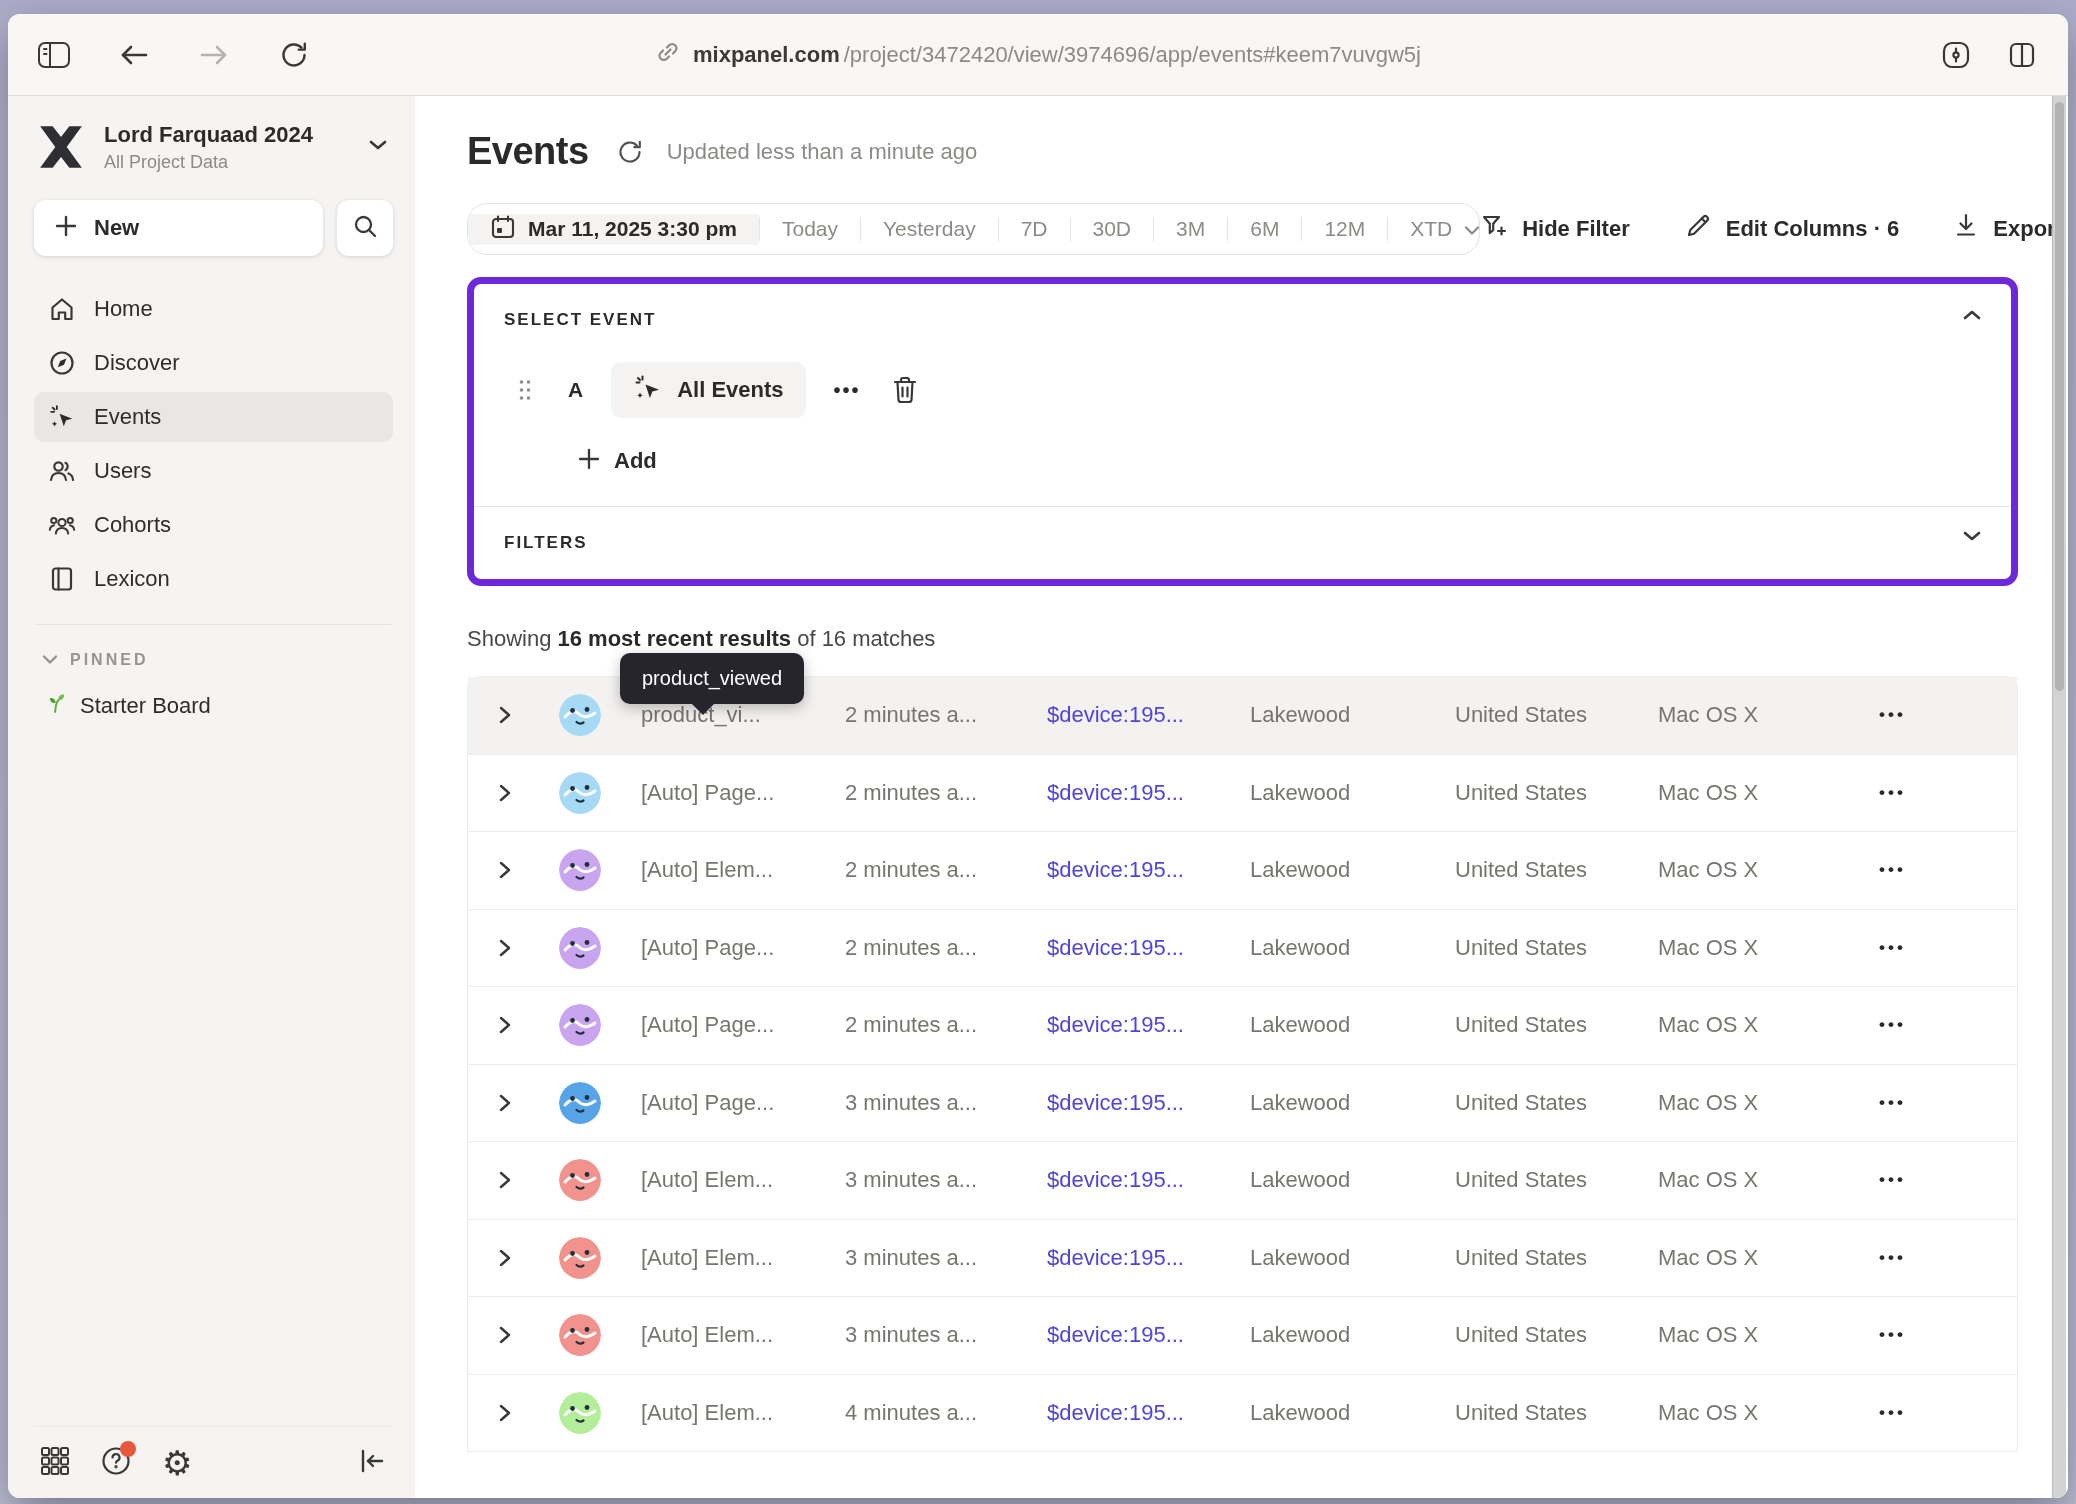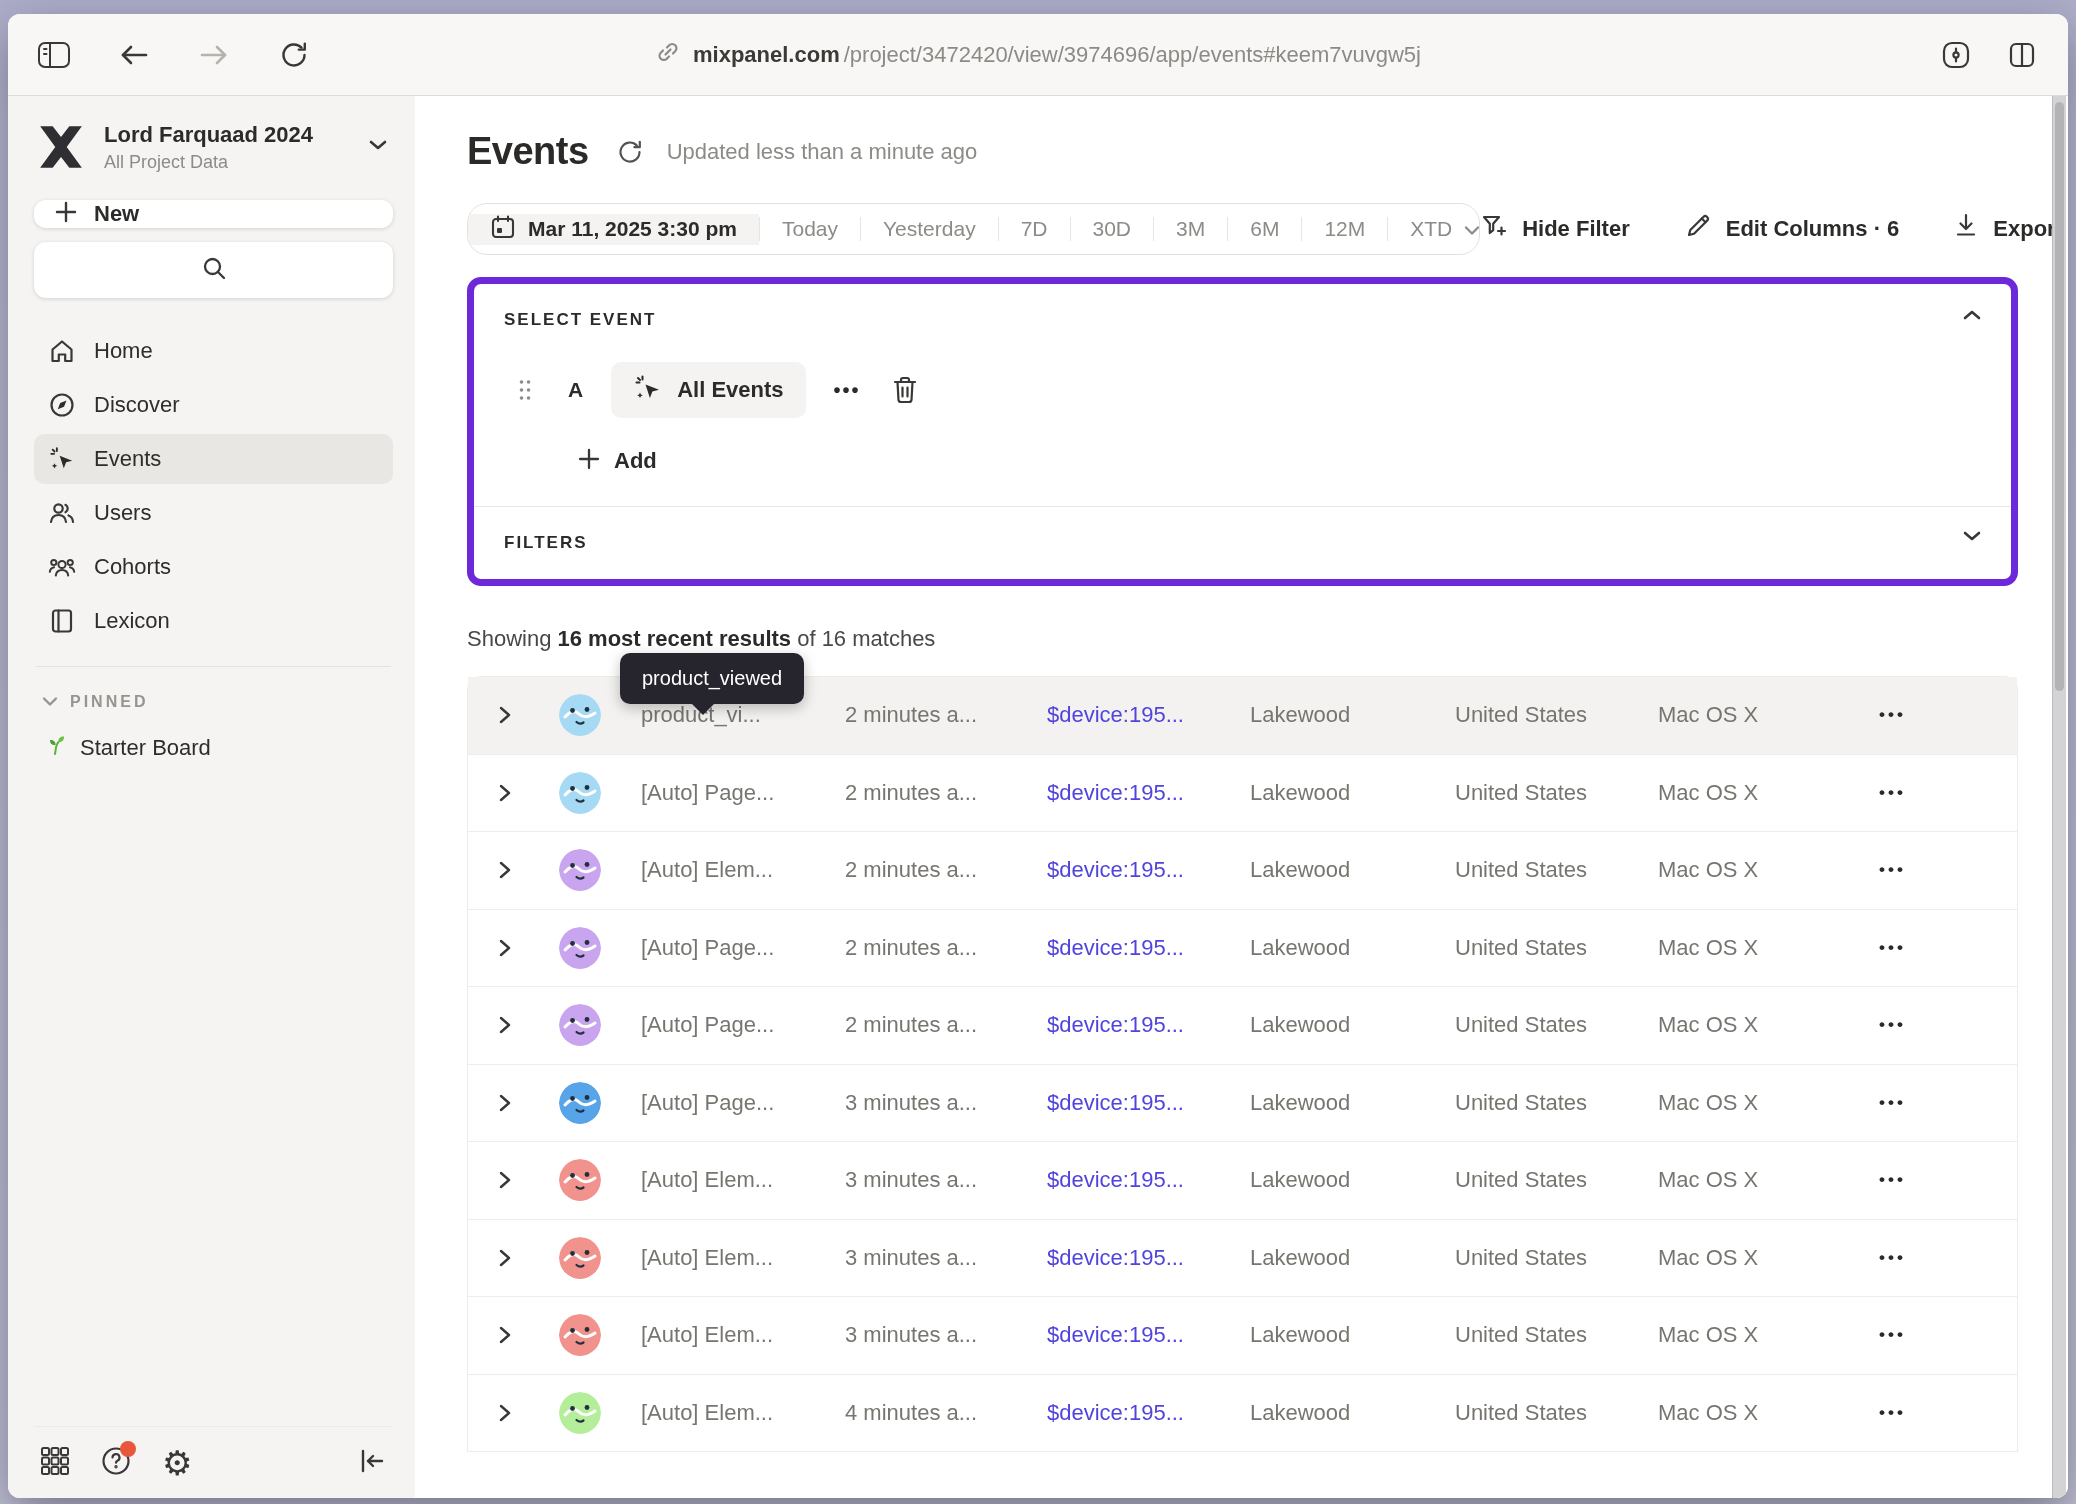--- a/index.html
+++ b/index.html
@@ -20,21 +20,21 @@
   
   .app { flex:1; display:flex; min-height:0; position:relative; }
 
   
   .sidebar { flex:0 0 407px; background:#f5f4f2; display:flex; flex-direction:column; padding:24px 22px 0 26px; position:relative; }
   .project-row { display:flex; align-items:center; gap:16px; cursor:pointer; padding-right:4px; }
   .project-logo { width:54px; height:54px; display:flex; align-items:center; justify-content:center; }
   .project-texts { flex:1; min-width:0; }
   .project-name { font-size:22px; font-weight:700; color:#2c2b29; }
   .project-sub { font-size:18px; color:#8d8b87; margin-top:4px; }
-  .new-row { display:flex; gap:14px; margin-top:26px;flex-direction:column; }
+  .new-row { display:flex; gap:14px; margin-top:26px; }
   .new-btn { flex:1; height:56px; background:#fff; border-radius:12px; box-shadow:0 1px 4px rgba(0,0,0,.14); display:flex; align-items:center; gap:16px; padding:0 20px; cursor:pointer; }
   .new-btn .lbl { font-size:22px; font-weight:600; color:#2c2b29; }
   .search-btn { flex:0 0 56px; height:56px; background:#fff; border-radius:12px; box-shadow:0 1px 4px rgba(0,0,0,.14); display:flex; align-items:center; justify-content:center; cursor:pointer; }
   .nav { margin-top:28px; display:flex; flex-direction:column; gap:4px; }
   .nav-item { display:flex; align-items:center; gap:18px; height:50px; padding:0 14px; border-radius:10px; font-size:22px; color:#2e2d2b; cursor:pointer; }
   .nav-item.active { background:#e9e7e4; }
   .nav-item .nicon { width:28px; height:28px; display:flex; align-items:center; justify-content:center; }
   .side-divider { height:1px; background:#e4e2e0; margin:20px 2px 0 2px; }
   .pinned-head { margin-top:26px; display:flex; align-items:center; gap:12px; padding-left:8px; cursor:pointer; }
   .pinned-head .plabel { font-size:16px; font-weight:700; letter-spacing:3px; color:#97948f; }

